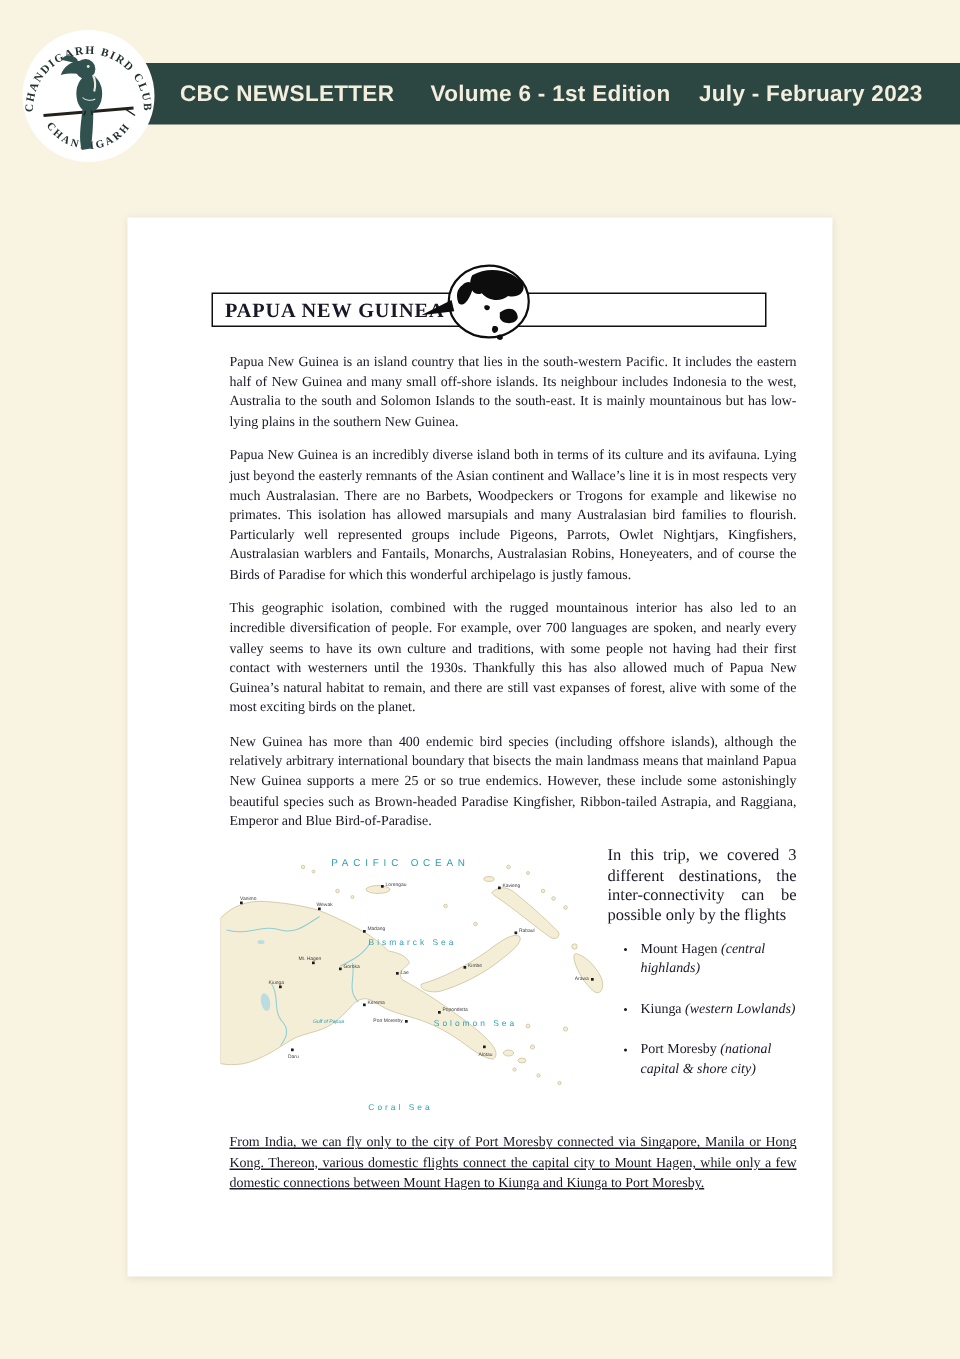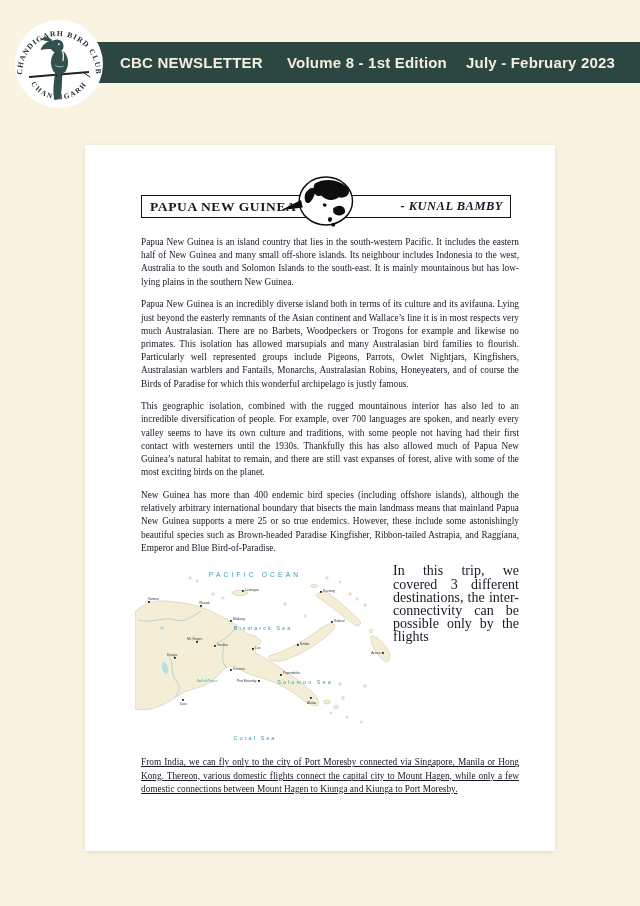--- a/index.html
+++ b/index.html
@@ -34,45 +34,45 @@
   .title-left {
     width:183px; border-right:1.6px solid #101010; display:flex; align-items:center;
     padding-left:8px; font-weight:bold; font-size:13.5px; letter-spacing:0.6px;
   }
   .title-right {
     flex:1; display:flex; align-items:center; justify-content:flex-end;
     padding-right:7px; font-weight:bold; font-style:italic; font-size:12.5px;
     letter-spacing:0.5px;
   }
   .globe { position:absolute; left:193px; top:28px; width:92px; height:56px; z-index:2; }
-  .body-col { position:absolute; left:56px; top:91px; width:378px; }
+  .body-col { position:absolute; left:68px; top:91px; width:378px; }
   .body-col p.par {
     font-size:9.3px; line-height:13.2px; text-align:justify; margin-bottom:9.5px;
   }
   .map-row { display:flex; margin-top:2px; }
   .map-svg { width:258px; height:188px; flex:0 0 258px; margin-left:-6px; }
   .trip-col { width:128px; margin-left:auto; }
-  .trip-col .intro { font-size:14px; line-height:13.2px; text-align:justify; margin-bottom:10px; }
+  .trip-col .intro { font-size:11px; line-height:13.2px; text-align:justify; margin-bottom:10px; }
   .trip-col ul { list-style:disc; padding-left:22px; }
   .trip-col li { font-size:9.3px; line-height:13px; margin-bottom:14px; }
   .trip-col li .dest-desc { font-style:italic; }
   .closing { font-size:9.3px; line-height:13.2px; text-align:justify; margin-top:4px;text-decoration:underline; }
   
   .sea-label { fill:#2d9fb2; font-family:"Liberation Sans","DejaVu Sans",sans-serif; }
   .city-label { fill:#3c3c3c; font-size:3.3px; font-family:"Liberation Sans","DejaVu Sans",sans-serif; }
   .city-dot { fill:#1c1c1c; }
 </style>
 </head>
 <body>
 
 <div class="canvas">
 
   <div class="header-bar">
     <span class="ht1">CBC NEWSLETTER</span>
-    <span class="ht2">Volume 8 - 1st Edition</span>
+    <span class="ht2">Volume 6 - 1st Edition</span>
     <span class="ht3">July - February 2023</span>
   </div>
 
   <div class="logo-wrap">
     <svg viewBox="0 0 90 90" width="90" height="90">
       <circle cx="45" cy="45" r="44" fill="#ffffff"></circle>
       <defs>
         <path id="arcTop" d="M 8,54 A 37,37 0 1 1 82,54" fill="none"></path>
         <path id="arcBottom" d="M 15,61 A 33,33 0 0 0 75,61" fill="none"></path>
       </defs>
@@ -96,21 +96,20 @@
         <circle cx="44.8" cy="25.3" r="0.95" fill="#e9e9df"></circle>
         <path d="M 43,55 L 42,58 M 47,54.6 L 47.5,57.6" stroke="#23211c" stroke-width="1" fill="none"></path>
       </g>
     </svg>
   </div>
 
   <div class="sheet">
 
     <div class="title-bar">
       <div class="title-left">PAPUA NEW GUINEA</div>
-      <div class="title-right">- KUNAL BAMBY</div>
     </div>
 
     <svg class="globe" viewBox="0 0 100 60">
       <ellipse cx="52" cy="30" rx="29" ry="26" fill="#ffffff" stroke="#0d0d0d" stroke-width="1.6"></ellipse>
       <path d="M 40,11 C 52,4 68,7 76,16 C 80,22 74,28 66,26 C 60,31 51,29 47,24 C 41,27 36,19 40,11 Z" fill="#0d0d0d"></path>
       <path d="M 33,18 C 37,14 42,16 40,22 C 38,28 34,35 30,31 C 28,25 29,21 33,18 Z" fill="#0d0d0d"></path>
       <path d="M 60,38 C 66,33 73,35 73,42 C 71,47 62,47 60,42 Z" fill="#0d0d0d"></path>
       <path d="M 55,48 C 58,47 60,49 58,52 C 56,54 53,52 55,48 Z" fill="#0d0d0d"></path>
       <path d="M 25,29 L 3,40 L 27,37 Z" fill="#0d0d0d"></path>
       <path d="M 49,33 C 52,32 54,34 52,36 C 50,37 48,35 49,33 Z" fill="#0d0d0d"></path>
@@ -226,19 +225,24 @@
             <text class="city-label" x="45" y="141">Daru</text>
             <text class="city-label" x="121.5" y="117.5" text-anchor="end">Port Moresby</text>
             <text class="city-label" x="148" y="110">Popondetta</text>
             <text class="city-label" x="172" y="140">Alotau</text>
             <text class="city-label" x="245.5" y="89.5" text-anchor="end">Arawa</text>
           </g>
         </svg>
 
         <div class="trip-col">
           <p class="intro">In this trip, we covered 3 different destinations, the inter-connectivity can be possible only by the flights</p>
+          <ul>
+            <li><span>Mount Hagen</span> <span class="dest-desc">(central highlands)</span></li>
+            <li><span>Kiunga</span> <span class="dest-desc">(western Lowlands)</span></li>
+            <li><span>Port Moresby</span> <span class="dest-desc">(national capital &amp; shore city)</span></li>
+          </ul>
         </div>
       </div>
 
       <p class="closing">From India, we can fly only to the city of Port Moresby connected via Singapore, Manila or Hong Kong. Thereon, various domestic flights connect the capital city to Mount Hagen, while only a few domestic connections between Mount Hagen to Kiunga and Kiunga to Port Moresby.</p>
     </div>
   </div>
 </div>
 
 </body></html>

